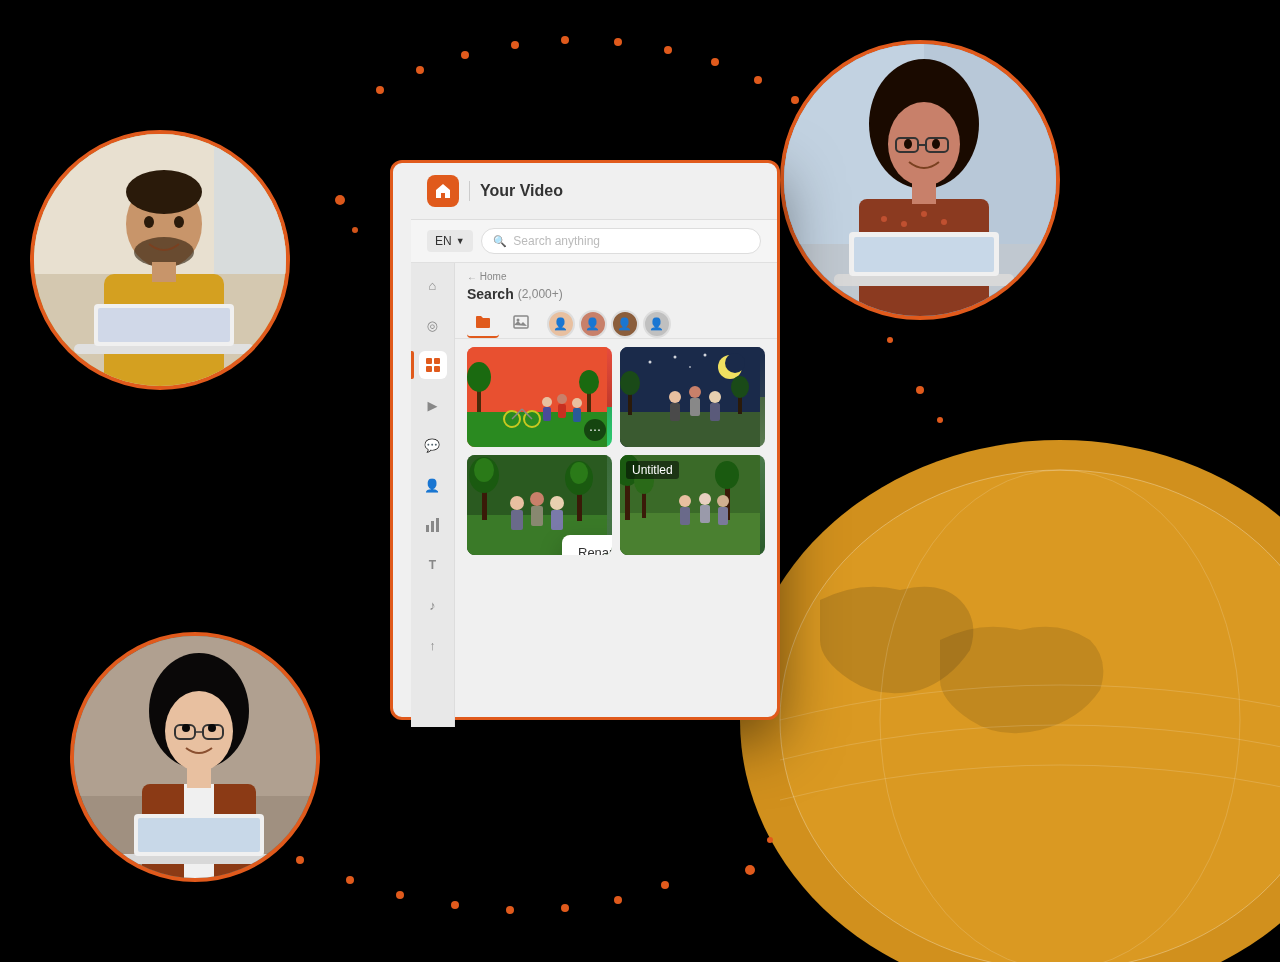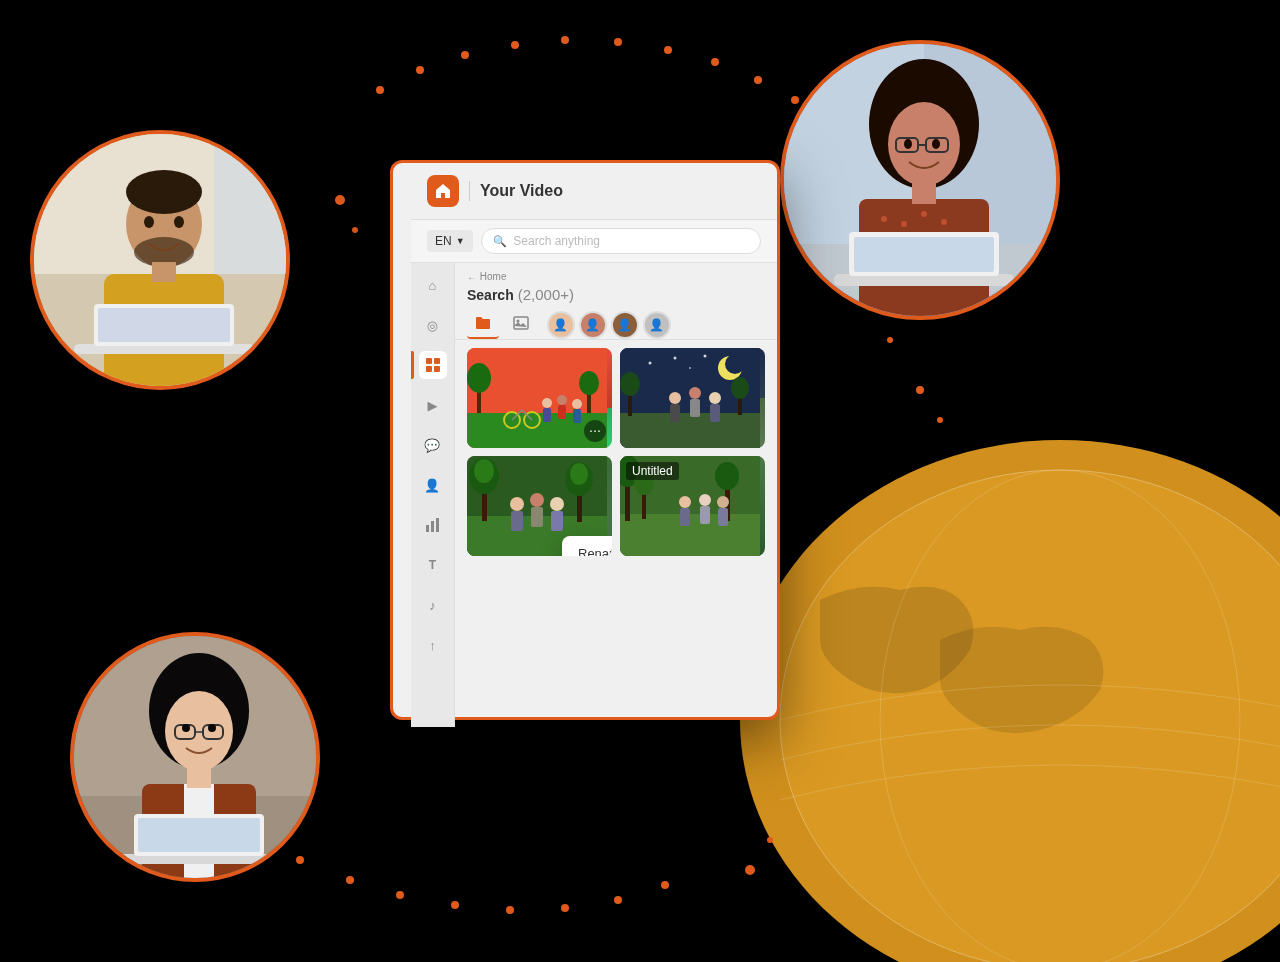--- a/index.html
+++ b/index.html
@@ -522,21 +522,21 @@
 
     <div class="main-content">
 
       <div class="breadcrumb">
         <span style="font-size:10px;color:#999;">← </span>
         <span style="color:#888;font-size:10px;text-align:center;">Home</span>
       </div>
 
       <div class="breadcrumb-title">
         <span>Search</span>
-        <span style="font-weight:400;color:#888;font-size:15px;">(2,000+)</span>
+        <span style="font-weight:400;color:#888;font-size:12px;">(2,000+)</span>
       </div>
 
       <div class="filter-tabs">
         <div class="filter-tab active">
           <svg width="16" height="16" viewBox="0 0 16 16" fill="#E05A1C">
               <path d="M1 3a1 1 0 011-1h4l2 2h6a1 1 0 011 1v8a1 1 0 01-1 1H2a1 1 0 01-1-1V3z"></path>
             </svg>
         </div>
         <div class="filter-tab">
           <svg width="16" height="16" viewBox="0 0 16 16" fill="#888">

